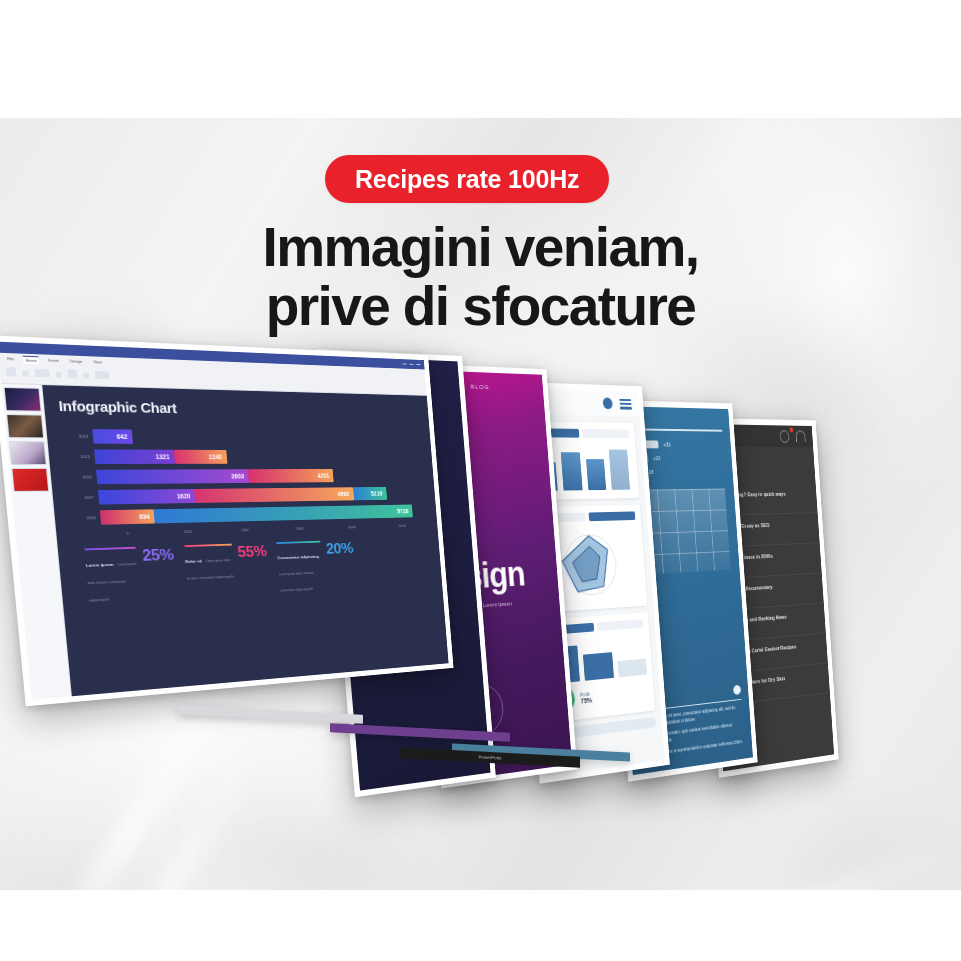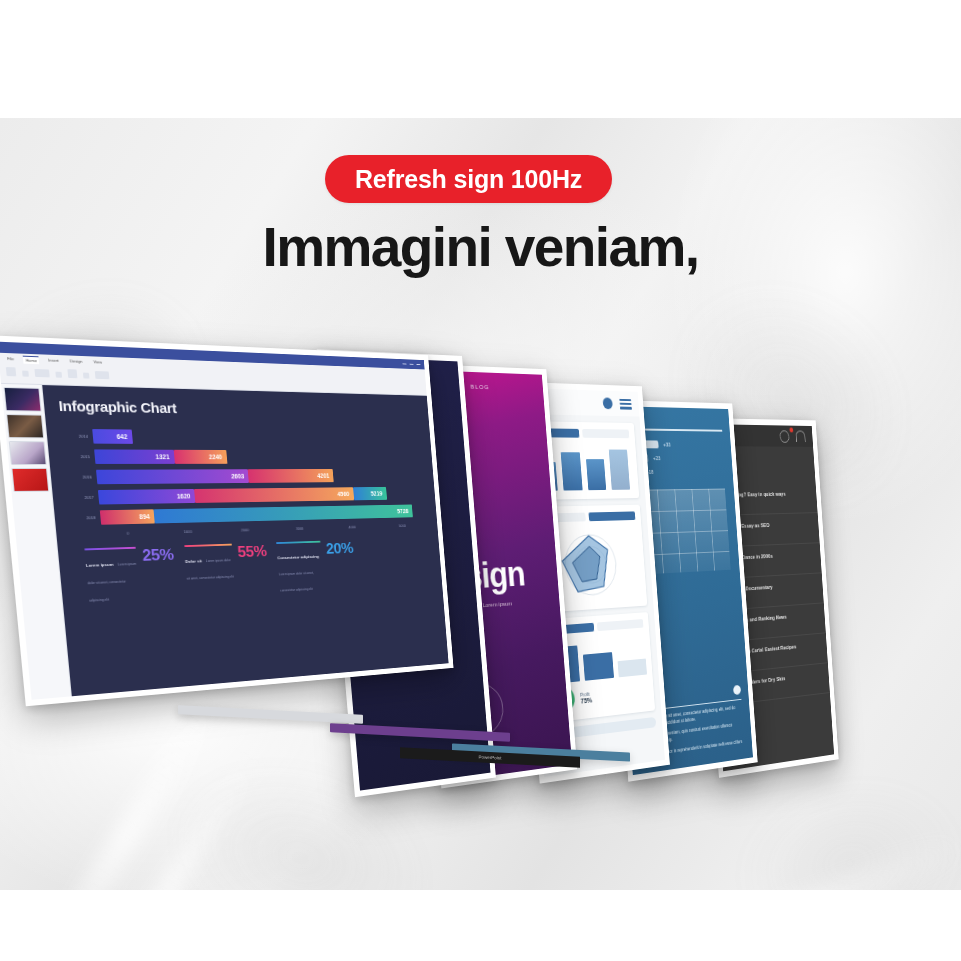--- a/index.html
+++ b/index.html
@@ -218,23 +218,24 @@
     <div class="bg-leaf leaf2"></div>
     <div class="bg-leaf leaf3"></div>
     <div class="bg-leaf leaf4"></div>
     <div class="bg-streak st1"></div>
     <div class="bg-streak st2"></div>
     <div class="bg-streak st3"></div>
   </div>
   <div class="band-top"></div>
   <div class="band-bottom"></div>
 
-  <div class="badge">Refresh sign 100Hz</div>
+  <div class="badge">Recipes rate 100Hz</div>
   <div class="headline">
     <span>Immagini veniam,</span>
+    <span class="l2">prive di sfocature</span>
   </div>
 
   <div class="fan">
 
     <div class="card card6">
       <div class="blogdark">
         <div class="bd-top">
           <span class="bd-dot"></span>
           <span class="bd-ic"></span>
           <span class="bd-ic bell"></span>

